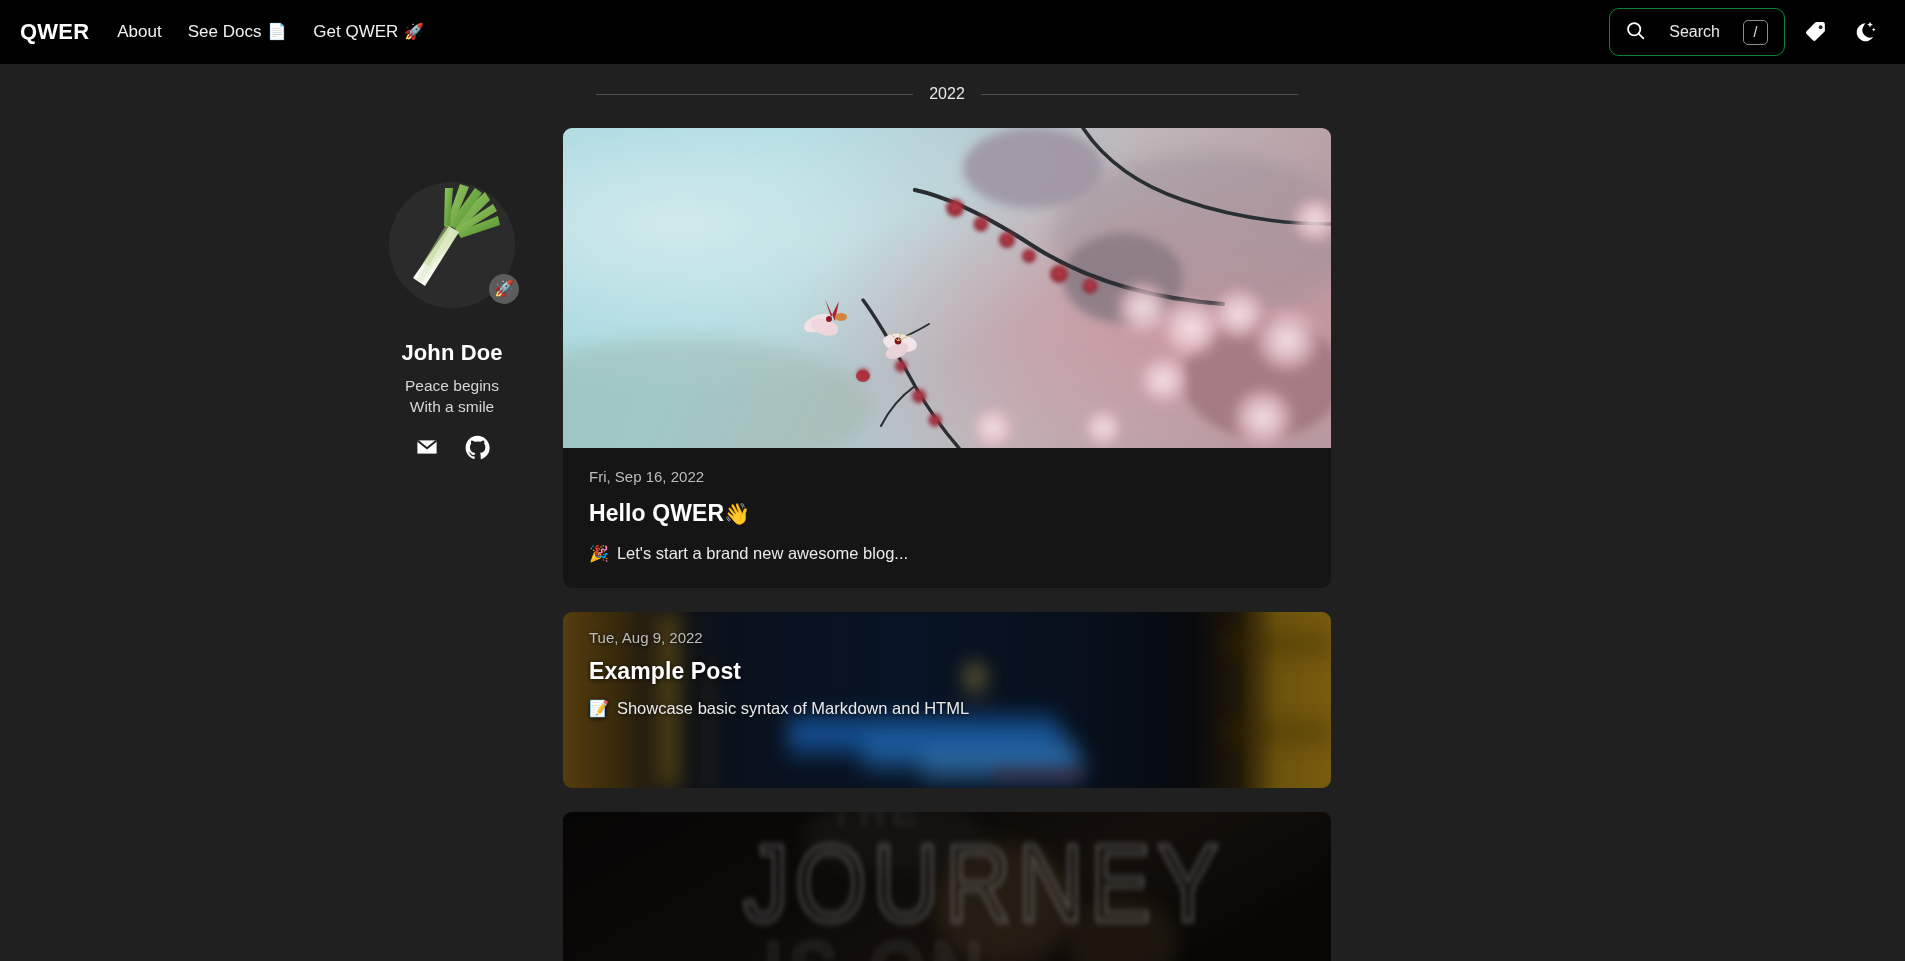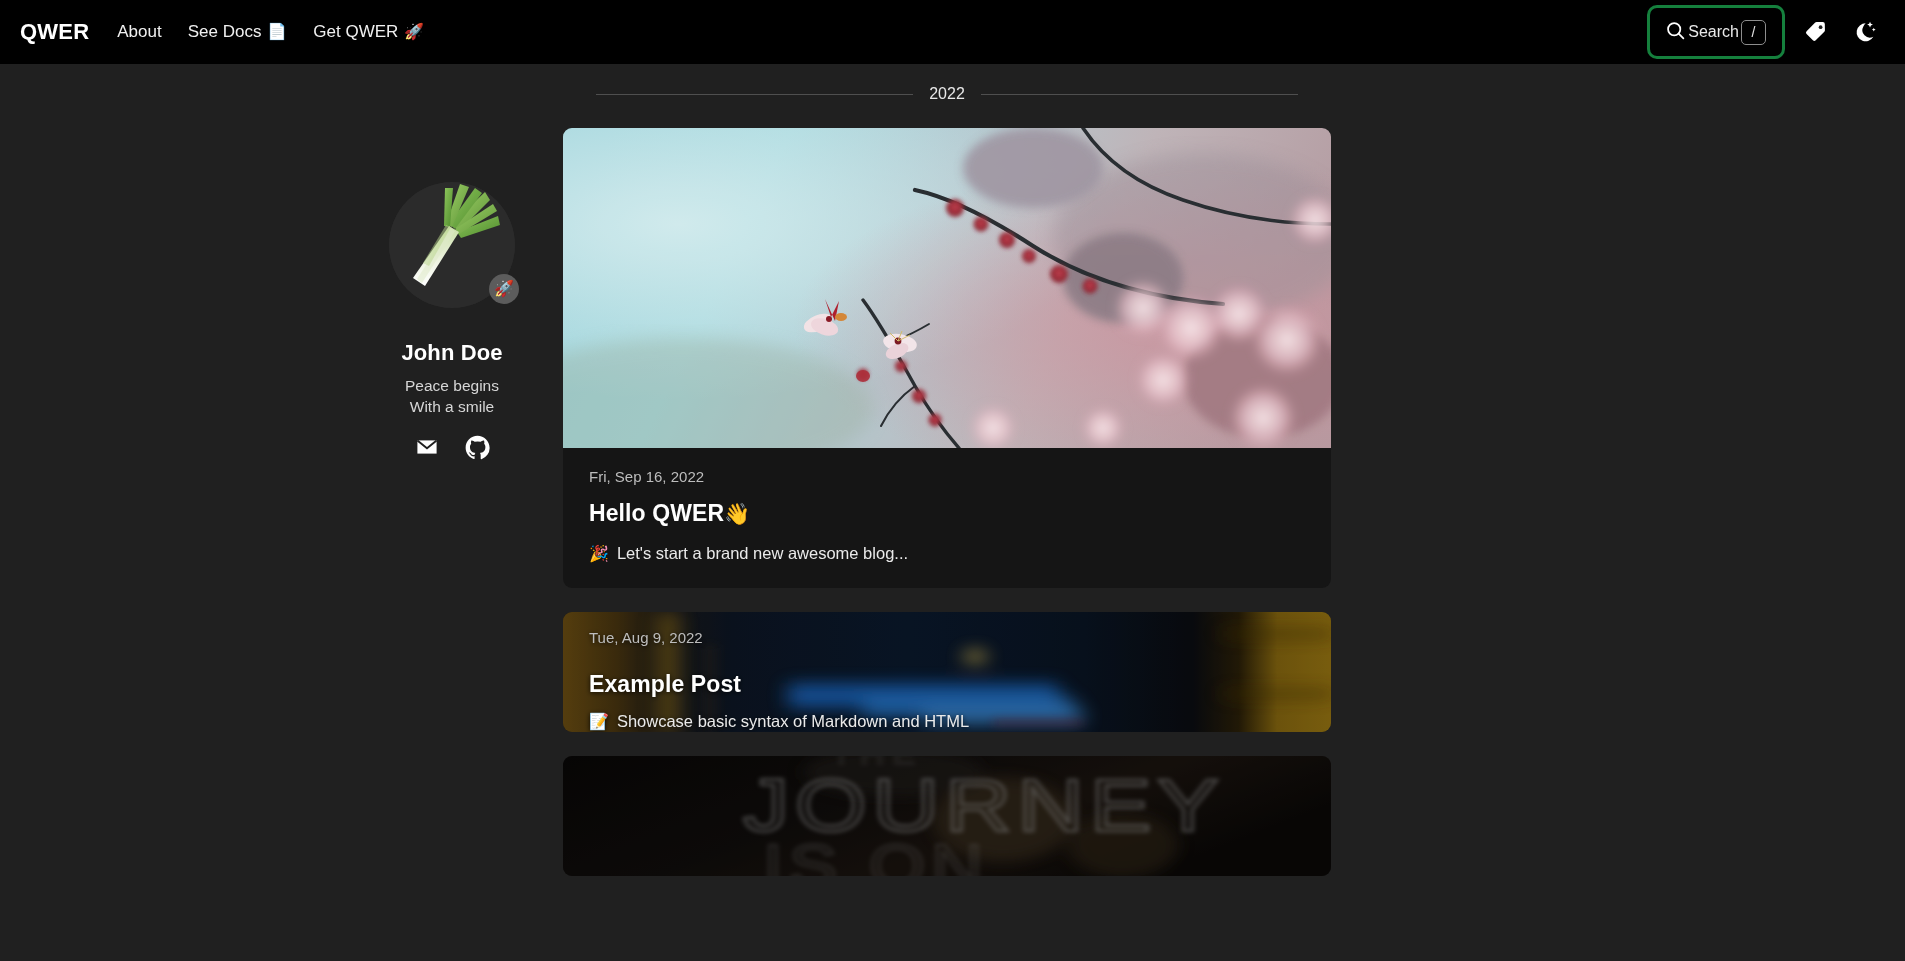--- a/index.html
+++ b/index.html
@@ -60,24 +60,24 @@
   .nav-right {
     margin-left: auto;
     display: flex;
     align-items: center;
     gap: 14px;
   }
 
   .search-box {
     display: flex;
     align-items: center;
-    gap: 2px;
-    height: 54px;
+    gap: 23px;
+    height: 48px;
     padding: 0 16px 0 15px;
-    border: 3px solid #15803d;
+    border: 1px solid #15803d;
     border-radius: 10px;
     background: transparent;
     cursor: pointer;
   }
   .search-label {
     font-size: 16px;
     color: #e9e9e9;
     line-height: 1;
   }
   .key-badge {
@@ -262,29 +262,29 @@
     font-size: 16.5px;
     color: #eaeaea;
     display: flex;
     align-items: center;
     gap: 8px;
     font-weight: 400;
   }
   .post-desc .emo { font-size: 16px; }
 
   
-  .post-card.compact { height: 120px; }
+  .post-card.compact { height: 176px; }
   .post-card.compact .card-bg {
     position: absolute;
     inset: 0;
     z-index: 0;
   }
   .post-card.compact .card-bg svg { width: 100%; height: 100%; display: block; }
   .post-card.compact .card-body { padding: 18px 26px 20px 26px; }
-  .post-card.compact .post-title { margin-top: 26px; }
+  .post-card.compact .post-title { margin-top: 13px; }
   .post-card.compact .post-desc { margin-top: 14px; }
 
   .text-shadowed { text-shadow: 0 1px 5px rgba(0,0,0,0.85); }
 </style>
 </head>
 <body>
 
 <div class="navbar">
   <div class="nav-left">
     <a class="brand">QWER</a>

